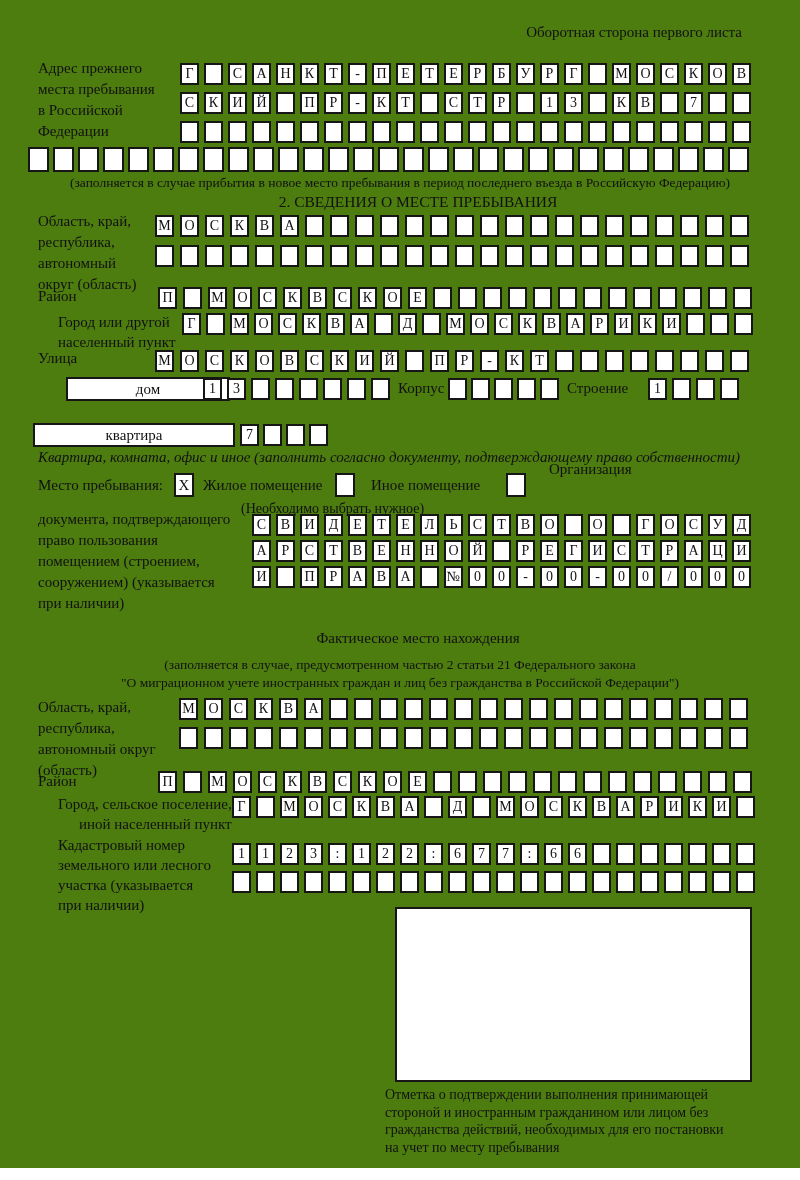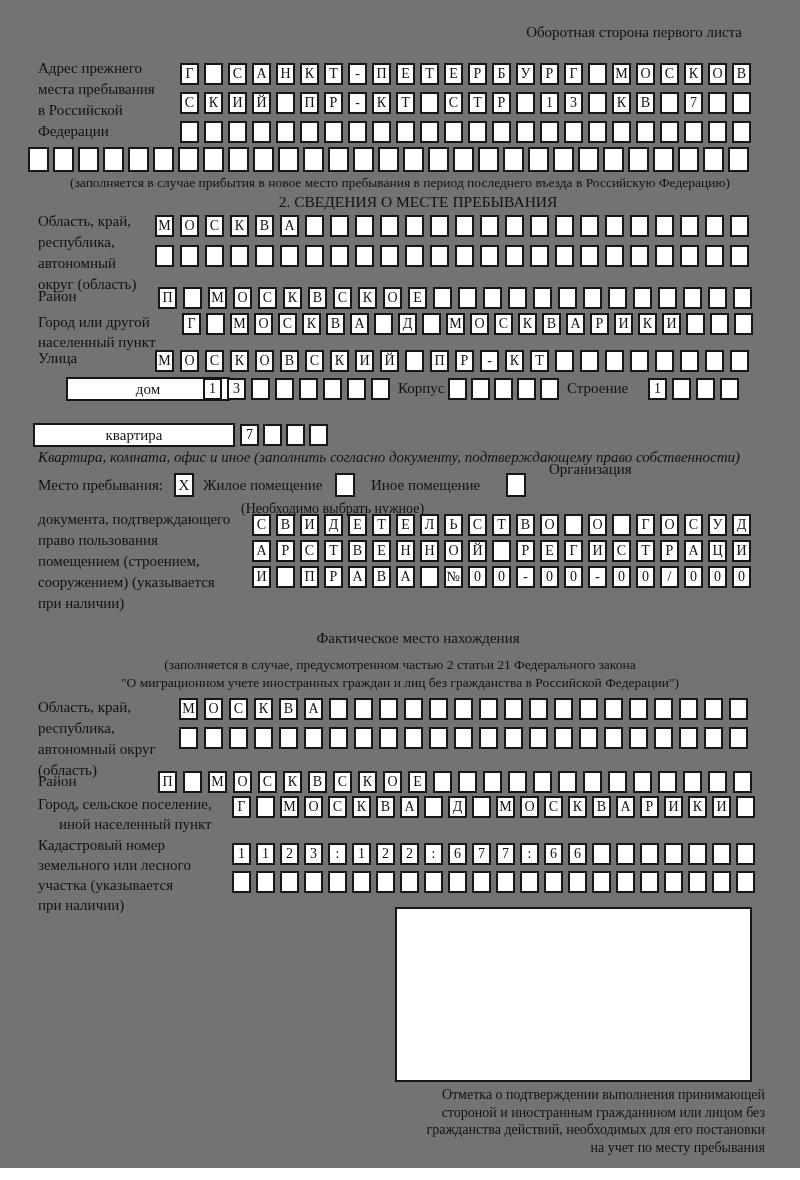--- a/index.html
+++ b/index.html
@@ -1,35 +1,35 @@
 <!DOCTYPE html>
 <html><head>
 <meta charset="utf-8">
 <style>
   html,body{margin:0;padding:0;background:#fff;}
-  .page{position:relative;width:800px;height:1168px;background:#737373;color:#111;
+  .page{position:relative;width:800px;height:1168px;background:#4d7c0f;color:#111;
         font-family:"Liberation Serif",serif;font-size:15px;overflow:hidden;}
   .abs{position:absolute;}
   .label{line-height:21px;}
-  .lh20{line-height:20px;}
+  .lh20{line-height:20px;margin-left:20px;}
   .small{font-size:13.5px;}
   .bold{font-weight:normal;margin-left:18px;}
   .centerband{left:0;width:800px;text-align:center;}
   .row{position:absolute;display:flex;gap:5px;}
   .row.g6{gap:6px;}
   .row.g4{gap:4px;}
   .cell{box-sizing:border-box;flex:0 0 auto;width:19px;height:22px;border:2px solid #161616;
         display:flex;align-items:center;justify-content:center;font-size:14px;line-height:1;background:#fff;}
   .row.big .cell{width:21px;height:25px;}
   .labelbox{box-sizing:border-box;position:absolute;border:2px solid #161616;height:24px;
         display:flex;align-items:center;justify-content:center;background:#fff;}
   .cb{box-sizing:border-box;position:absolute;width:20px;height:24px;border:2px solid #161616;
         display:flex;align-items:center;justify-content:center;font-size:15px;background:#fff;}
   .stampbox{box-sizing:border-box;position:absolute;border:2px solid #161616;background:#fff;}
-  .capline{line-height:17.5px;font-size:14px;text-align:right;}
+  .capline{line-height:17.5px;font-size:14px;text-align:left;}
 </style>
 </head>
 <body>
 
 <div class="page">
 
   <div class="abs" style="top:24px;right:58px;">Оборотная сторона первого листа</div>
 
   <div class="abs label" style="left:38px;top:58px;">
     <div>Адрес прежнего</div>

